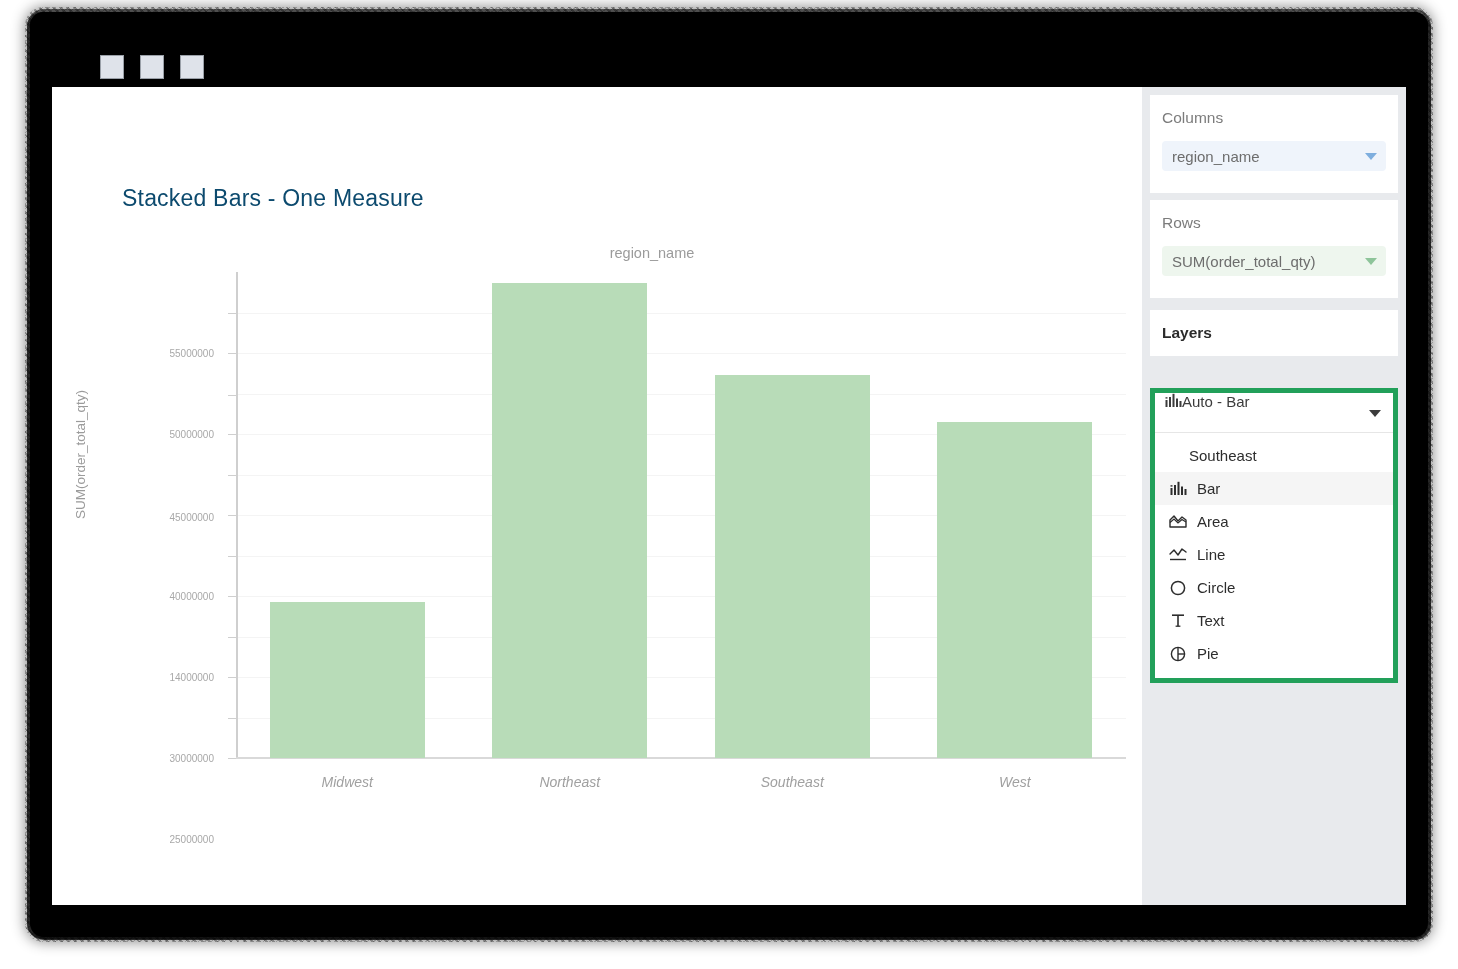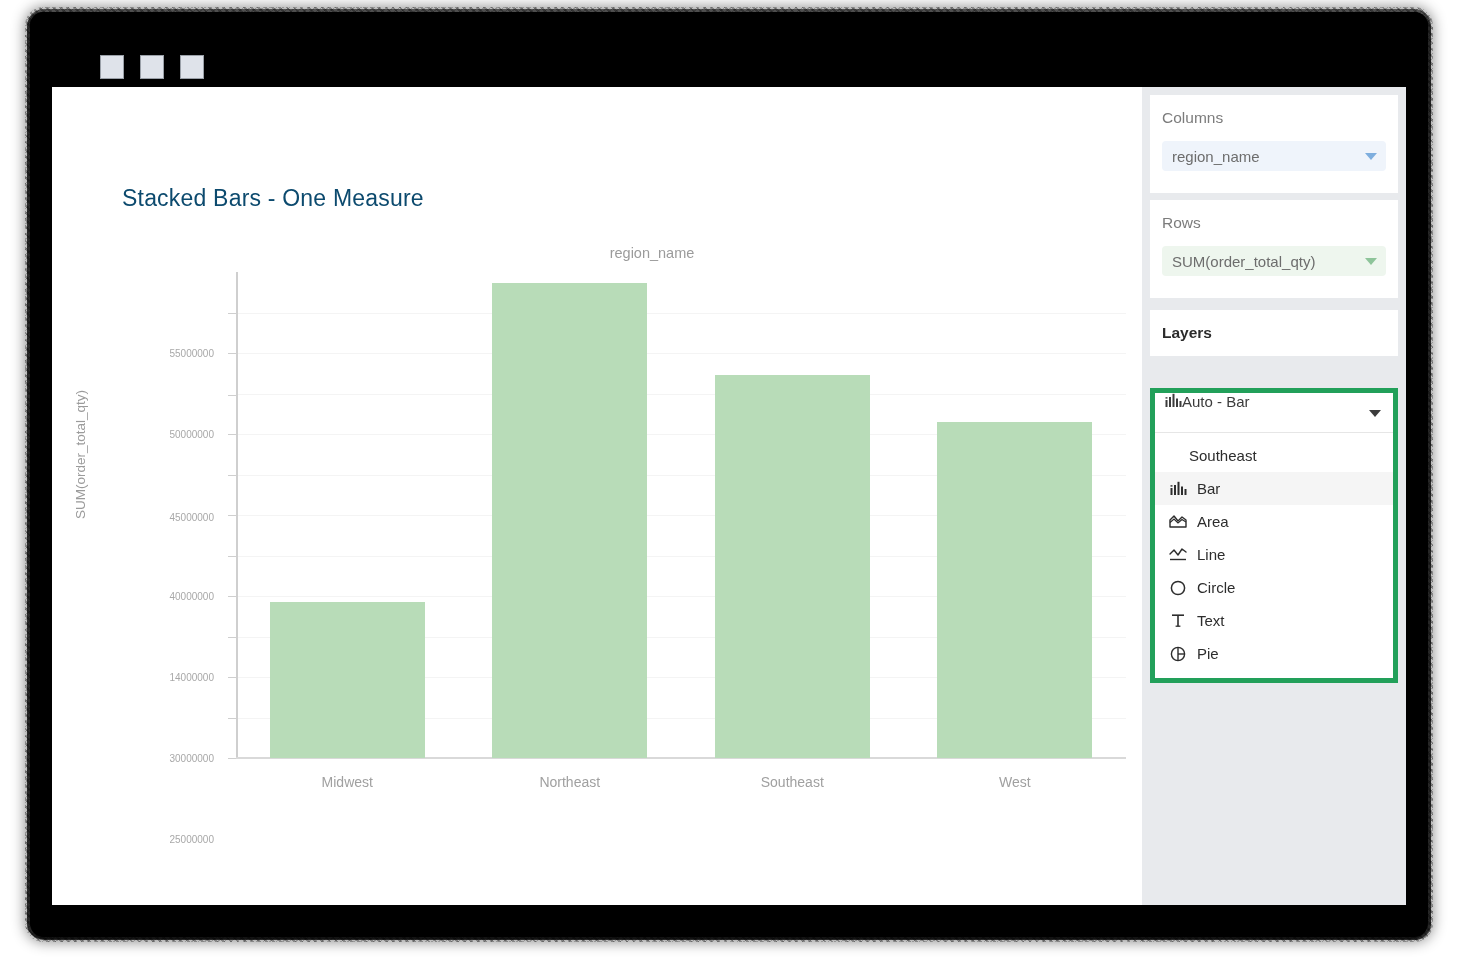--- a/index.html
+++ b/index.html
@@ -156,20 +156,21 @@
     bottom: 0;
     background: #b8dcb8;
   }
   .xtick-label {
     position: absolute;
     top: 502px;
     transform: translateX(-50%);
     font-size: 14px;
     color: #a0a0a0;
     white-space: nowrap;
+    font-style: italic;
   }
 
   
   .sidebar {
     position: relative;
     width: 264px;
     height: 100%;
     background: #e8eaed;
     flex: none;
     padding: 8px 8px 0 8px;

